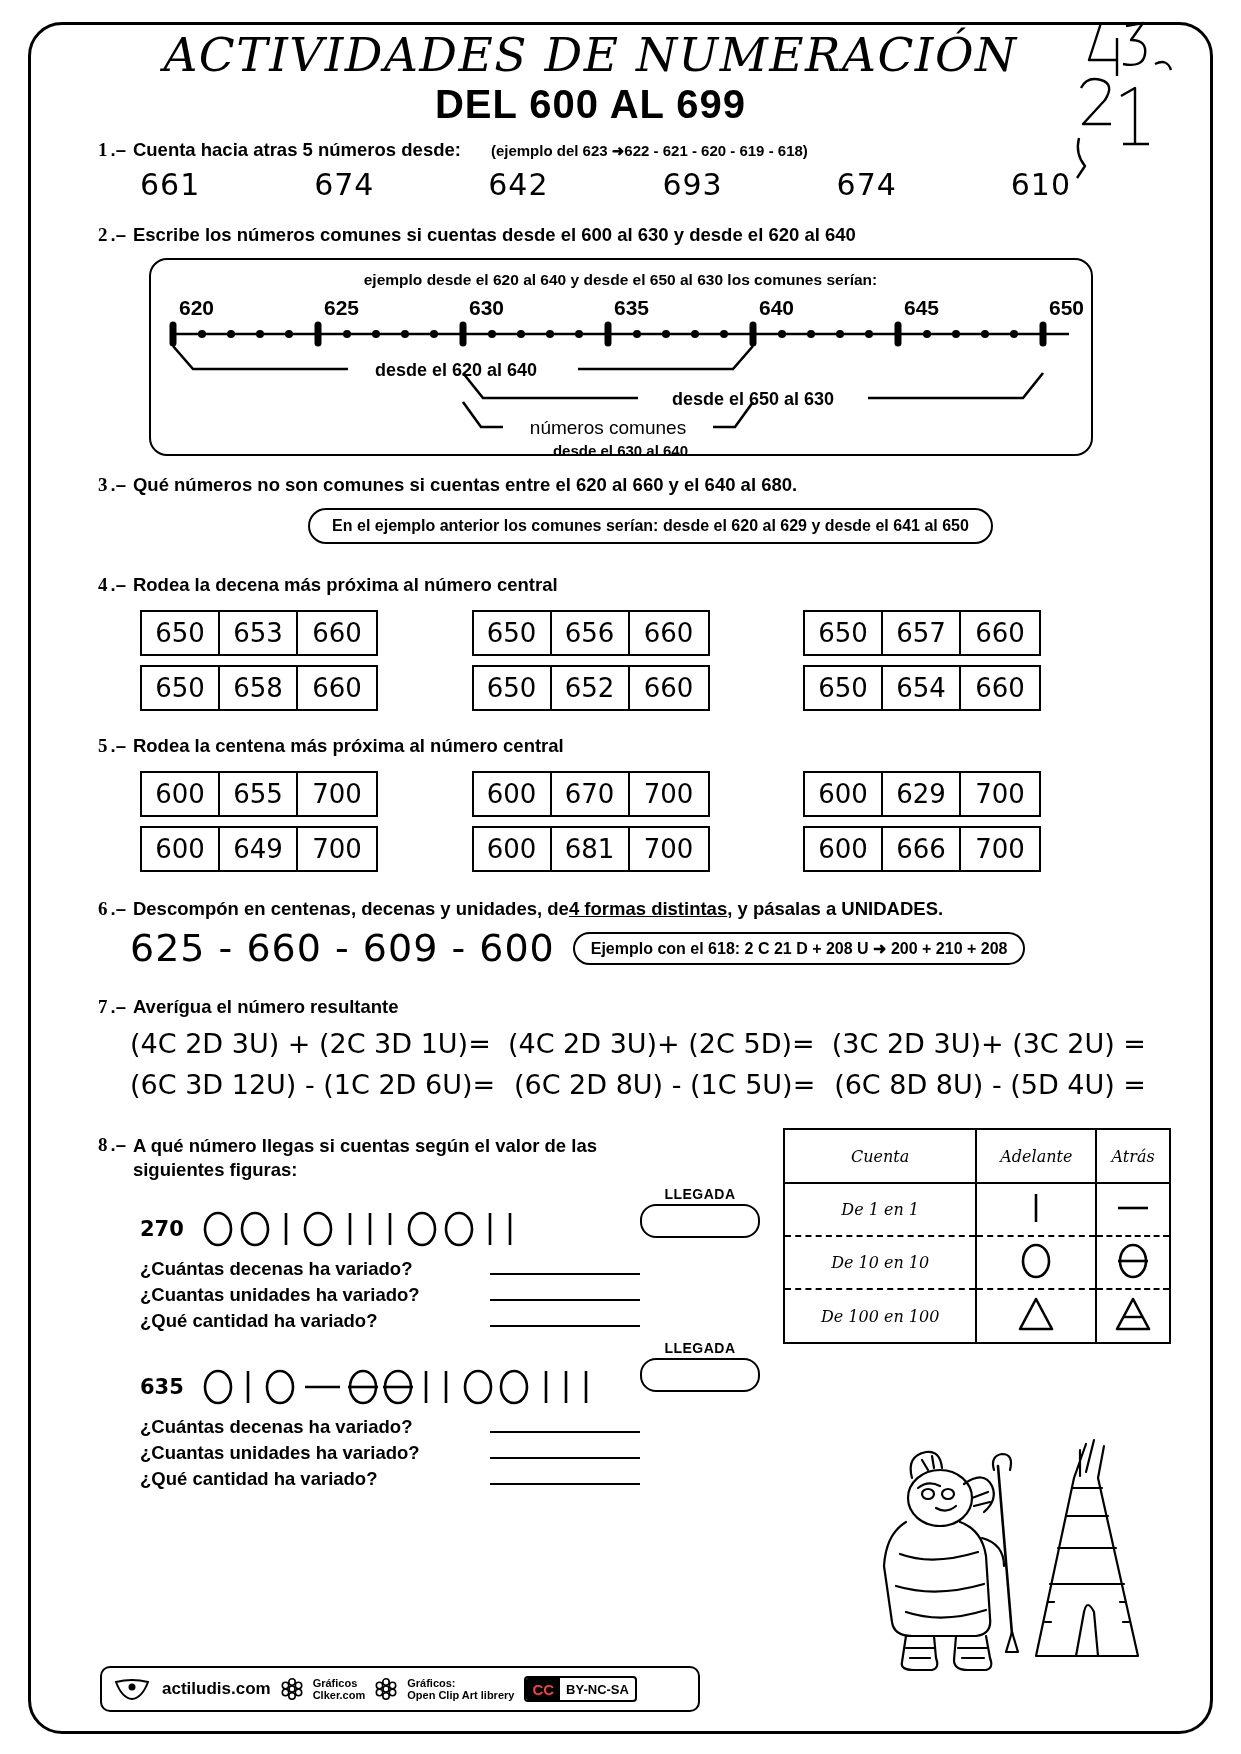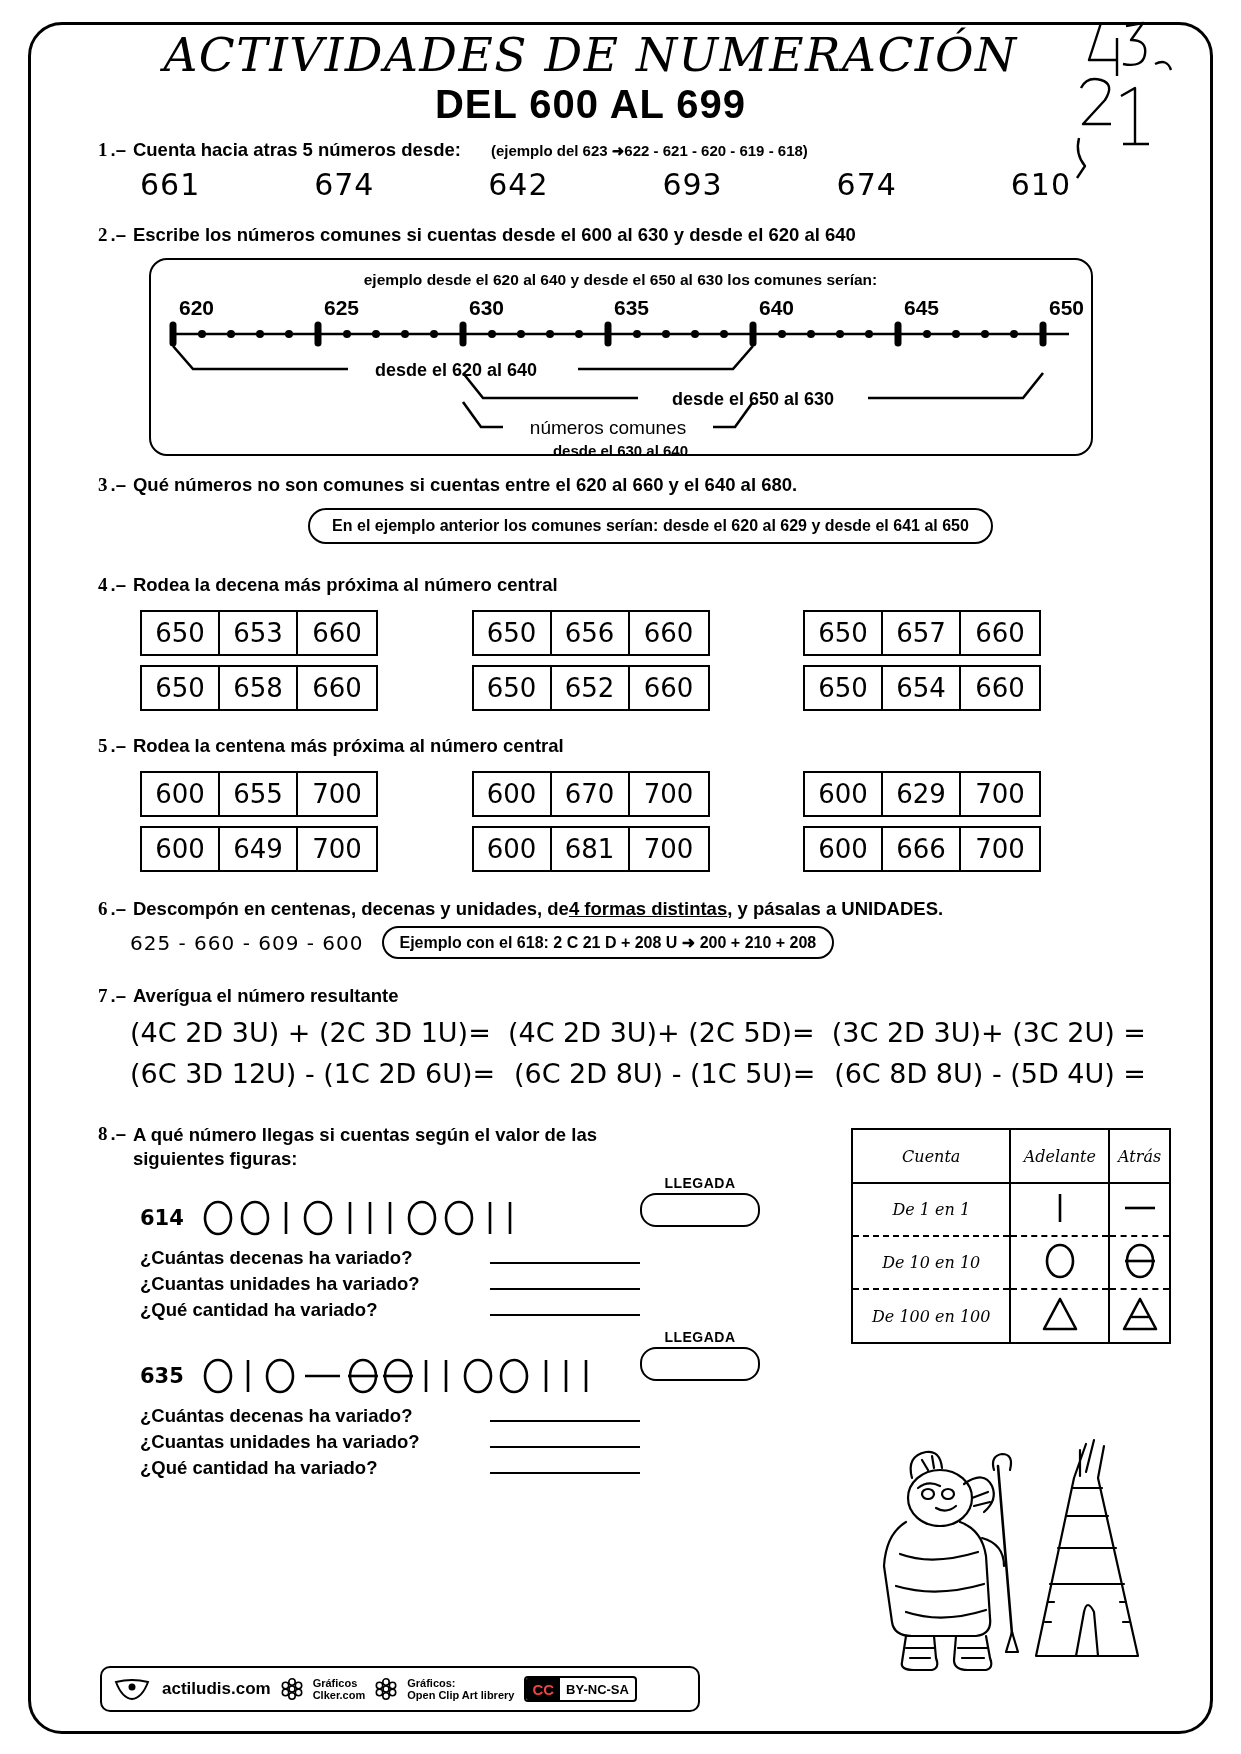--- a/index.html
+++ b/index.html
@@ -171,21 +171,21 @@
   .triad .cell:last-child { border-right: none; }
 
   
   .ex6-line {
     display: flex;
     align-items: center;
     padding-left: 130px;
     margin-top: 6px;
   }
   .ex6-nums {
-    font-size: 20px;
+    font-size: 38px;
     font-family: "DejaVu Sans", sans-serif;
     letter-spacing: 1px;
     white-space: nowrap;
     text-align: center;
   }
   .ex6-example {
     border: 2.5px solid #000;
     border-radius: 20px;
     padding: 5px 16px;
     margin-left: 18px;
@@ -259,21 +259,21 @@
     border-radius: 16px;
     height: 34px;
     margin-top: 2px;
   }
 
   
   .legend-table {
     position: absolute;
     right: 70px;
     top: 1128px;
-    width: 320px;
+    width: 388px;
     border: 2.5px solid #000;
     background: #fff;
   }
   .legend-table table { border-collapse: collapse; width: 100%; }
   .legend-table td, .legend-table th {
     text-align: center;
     vertical-align: middle;
     height: 53px;
     font-family: "DejaVu Serif", serif;
     font-style: italic;
@@ -584,21 +584,21 @@
       </span>
     </div>
 
     <div class="fig-block" style="margin-top:26px;">
       <div class="llegada-box" style="left:640px; top:-22px;">
         <div class="llegada-label">LLEGADA</div>
         <div class="llegada-pill"></div>
       </div>
 
       <div class="fig-line">
-        <span class="fig-start">614</span>
+        <span class="fig-start">270</span>
         <svg width="420" height="42" viewBox="0 0 420 42">
           <g fill="none" stroke="#000" stroke-width="2.6">
             <ellipse cx="18" cy="21" rx="13" ry="16"></ellipse>
             <ellipse cx="55" cy="21" rx="13" ry="16"></ellipse>
             <line x1="86" y1="5" x2="86" y2="37"></line>
             <ellipse cx="118" cy="21" rx="13" ry="16"></ellipse>
             <line x1="150" y1="5" x2="150" y2="37"></line>
             <line x1="170" y1="5" x2="170" y2="37"></line>
             <line x1="190" y1="5" x2="190" y2="37"></line>
             <ellipse cx="222" cy="21" rx="13" ry="16"></ellipse>

